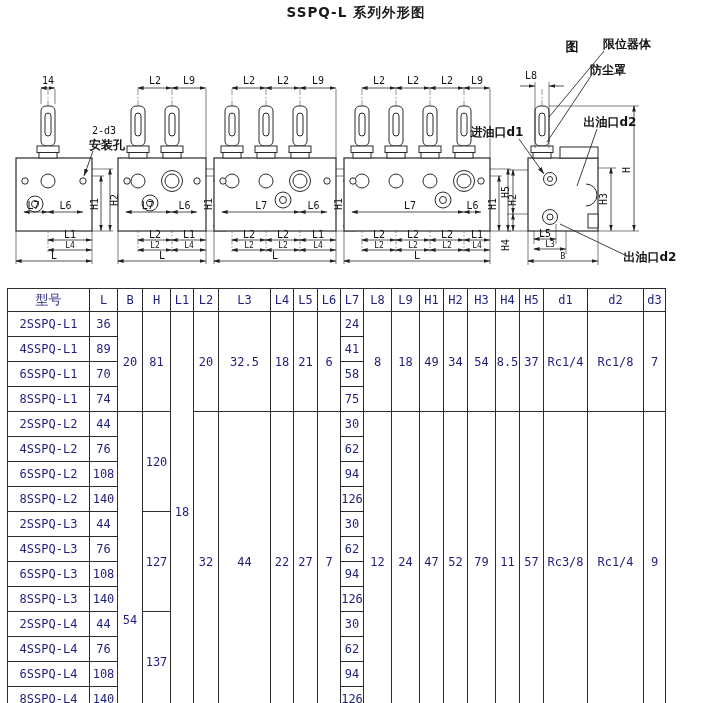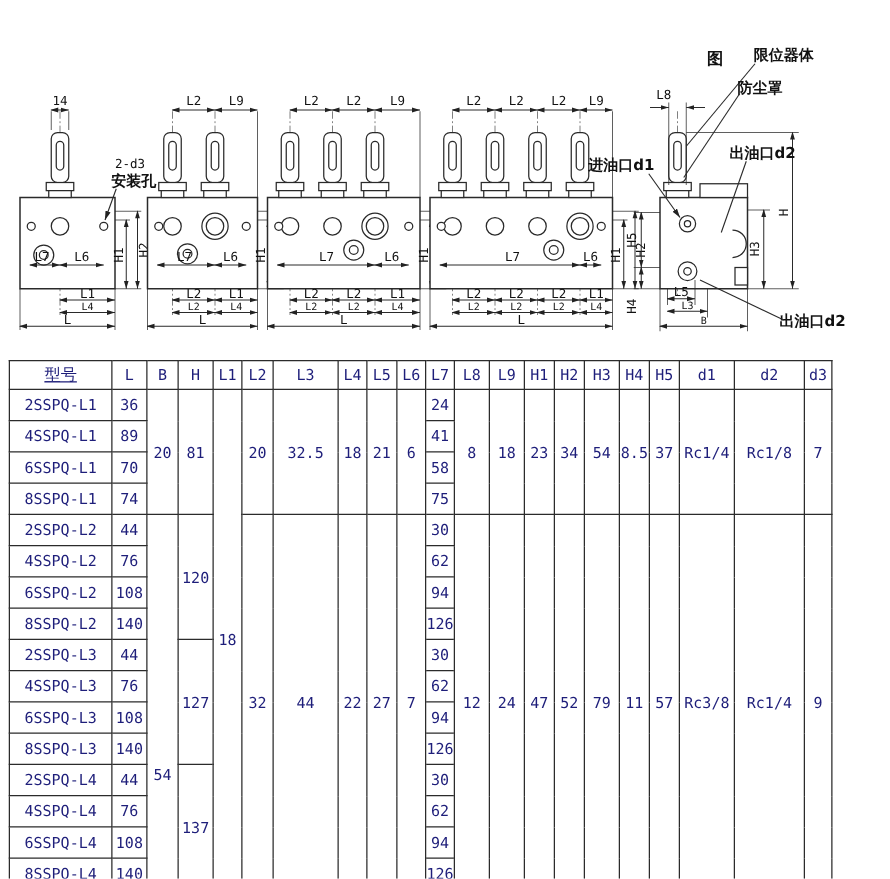--- a/index.html
+++ b/index.html
@@ -20,28 +20,29 @@
   text.dsmall{font:8px "DejaVu Sans Mono",monospace;fill:#111;}
   text.cjk{font:bold 12px "DejaVu Sans",sans-serif;fill:#111;}
   text.cjkbig{font:bold 13px "DejaVu Sans",sans-serif;fill:#111;}
   
   table.spec{position:absolute;left:7px;top:288px;width:658px;border-collapse:collapse;
              table-layout:fixed;text-align:center;color:#1e1e7a;
              font:12px "DejaVu Sans Mono",monospace;}
   .spec th,.spec td{border:1px solid #2b2b2b;padding:0;height:24px;overflow:hidden;
                     font-weight:normal;vertical-align:middle;}
   .spec th{height:22px;font-size:12px;}
-  .spec th.model-h{font-size:13px;text-decoration:underline;}
+  .spec th.model-h{font-size:13px;}
   td.b-low{vertical-align:bottom;padding-bottom:84px;}
 </style>
 </head>
 <body>
 
 <div class="page">
 
+  <div class="title">SSPQ-L 系列外形图</div>
 
   <svg class="drawing" width="712" height="268" viewBox="0 0 712 268">
     <defs>
       <marker id="ae" markerWidth="9" markerHeight="8" refX="8" refY="4" orient="auto">
         <path d="M0,1.6 L8,4 L0,6.4 Z" fill="#222"></path>
       </marker>
       <marker id="as" markerWidth="9" markerHeight="8" refX="1" refY="4" orient="auto">
         <path d="M8,1.6 L0,4 L8,6.4 Z" fill="#222"></path>
       </marker>
     </defs>
@@ -388,21 +389,21 @@
       <td rowspan="4">81</td>
       <td rowspan="16">18</td>
       <td rowspan="4">20</td>
       <td rowspan="4">32.5</td>
       <td rowspan="4">18</td>
       <td rowspan="4">21</td>
       <td rowspan="4">6</td>
       <td>24</td>
       <td rowspan="4">8</td>
       <td rowspan="4">18</td>
-      <td rowspan="4">23</td>
+      <td rowspan="4">49</td>
       <td rowspan="4">34</td>
       <td rowspan="4">54</td>
       <td rowspan="4">8.5</td>
       <td rowspan="4">37</td>
       <td rowspan="4">Rc1/4</td>
       <td rowspan="4">Rc1/8</td>
       <td rowspan="4">7</td>
     </tr>
     <tr>
       <td>4SSPQ-L1</td>

